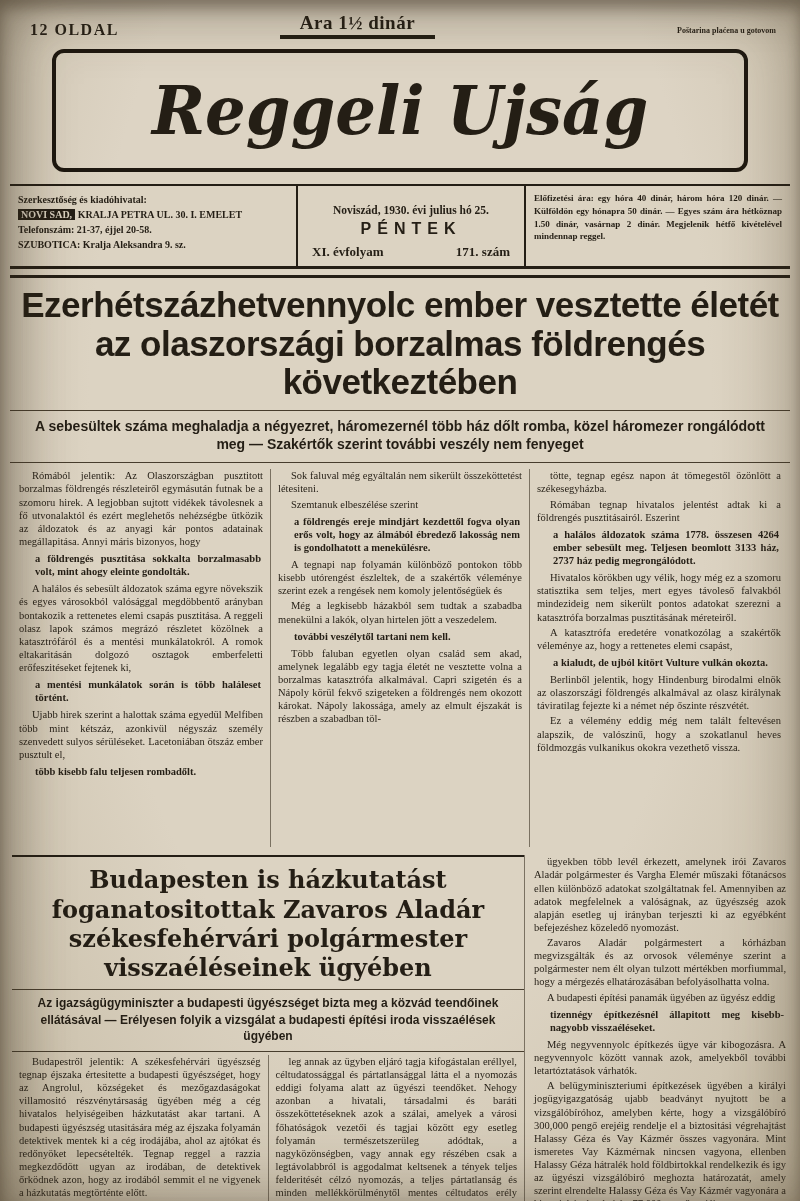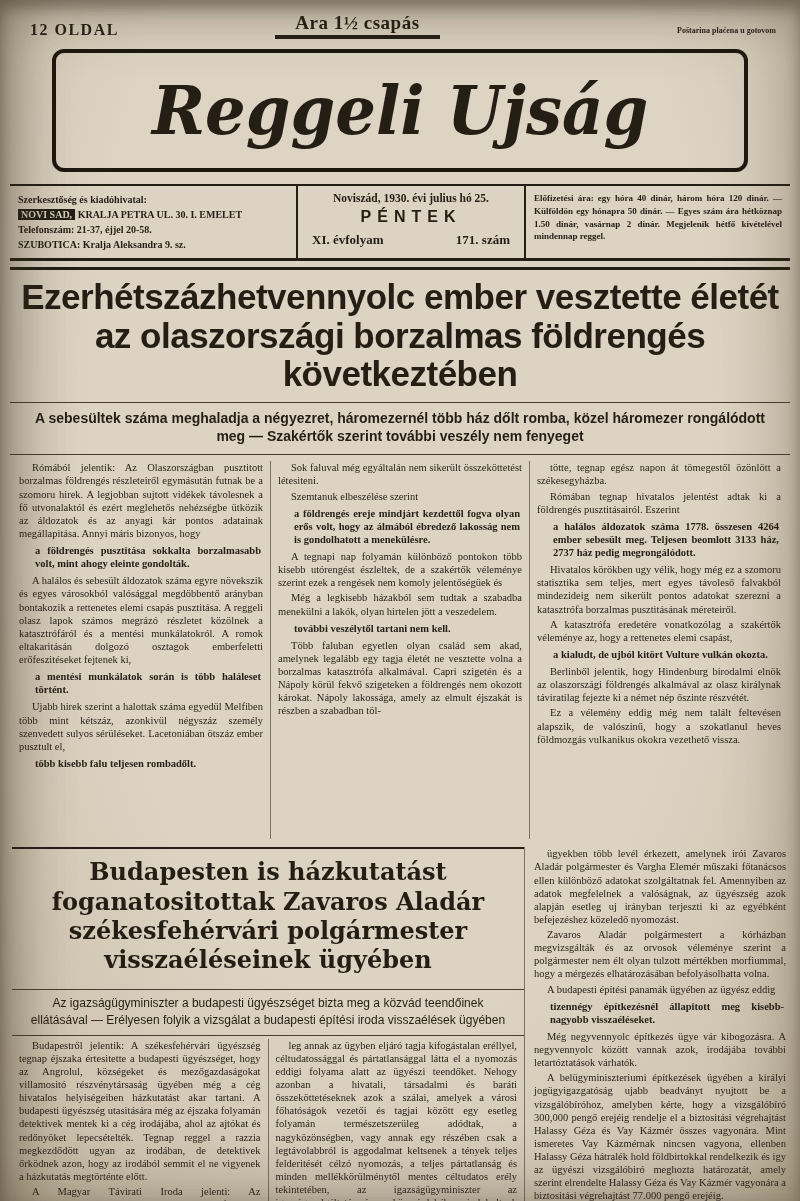--- a/index.html
+++ b/index.html
@@ -47,21 +47,21 @@
   .infobar {
     margin: 12px 10px 0;
     border-top: 2px solid #241e15; border-bottom: 3px solid #241e15;
     display: flex; align-items: stretch;
   }
   .info-cell { padding: 6px 8px; }
   .info-left { width: 286px; text-align: left; font-size: 10px; font-weight: 700; line-height: 1.5; }
   .info-center { width: 230px; border-left: 2px solid #241e15; border-right: 2px solid #241e15; text-align: center; }
   .info-right { flex: 1; font-size: 9px; font-weight: 700; text-align: justify; line-height: 1.42; }
   .inverted { background: #241e15; color: #d9d0bf; padding: 0 3px; }
-  .date-line { font-size: 11.5px; font-weight: 700; margin-top: 0; }
+  .date-line { font-size: 11.5px; font-weight: 700; margin-top: 12px; }
   .day-name { font-family: "Liberation Sans", sans-serif; font-size: 16px; font-weight: 700; letter-spacing: 6px; margin-top: 4px; }
   .vol-row { display: flex; justify-content: space-between; font-size: 13px; font-weight: 700; margin-top: 6px; padding: 0 6px; }
 
   
   .rule-thick { margin: 6px 10px 0; border-top: 3px solid #241e15; }
   .rule-thin  { margin: 4px 10px 0; border-top: 1px solid #473d2d; }
 
   
   .headline1 {
     text-align: center; font-family: "Liberation Sans", sans-serif;
@@ -84,41 +84,41 @@
   p.b { font-weight: 700; text-indent: 0; padding: 2px 2px 2px 16px; }
 
   
   .bottom { margin: 8px 12px 0; display: flex; height: 410px; overflow: hidden; }
   .bottom-left { width: 512px; border-top: 2px solid #241e15; padding-top: 4px; display: flex; flex-direction: column; }
   .headline2 {
     font-family: "DejaVu Serif", serif; font-weight: 700;
     font-size: 24px; line-height: 1.22; text-align: center; padding: 4px 10px;
   }
   .subhead2 {
-    font-family: "Liberation Sans", sans-serif; font-weight: 400;
+    font-family: "Liberation Sans", sans-serif; font-weight: 700;
     font-size: 12px; line-height: 1.35; text-align: center;
-    padding: 5px 16px 4px; border-top: 1px solid #473d2d; margin-top: 11px;
+    padding: 5px 16px 4px; border-top: 1px solid #473d2d; margin-top: 3px;
   }
   .cols2 {
     display: flex; border-top: 1px solid #473d2d; margin-top: 3px; padding-top: 3px;
     font-size: 10.5px; line-height: 1.25; text-align: justify; flex: 1; overflow: hidden;
   }
   .cont-col {
     flex: 1; border-left: 1px solid #7a7161; padding: 0 2px 0 9px;
     font-size: 10.5px; line-height: 1.25; text-align: justify; overflow: hidden;
   }
 </style>
 </head>
 <body>
 
 <div class="paper">
 
   <div class="topbar">
     <span class="pages">12 OLDAL</span>
-    <span class="price">Ara 1½ csapás</span>
+    <span class="price">Ara 1½ dinár</span>
     <span class="postage">Poštarina plaćena u gotovom</span>
   </div>
 
   <div class="masthead">
     <span class="masthead-title">Reggeli Ujság</span>
   </div>
 
   <div class="infobar">
     <div class="info-cell info-left">
       <div>Szerkesztőség és kiadóhivatal:</div>
@@ -194,18 +194,18 @@
         <div class="col">
             <p>leg annak az ügyben eljáró tagja kifogástalan eréllyel, céltudatossággal és pártatlansággal látta el a nyomozás eddigi folyama alatt az ügyészi teendőket. Nehogy azonban a hivatali, társadalmi és baráti összeköttetéseknek azok a szálai, amelyek a városi főhatóságok vezetői és tagjai között egy esetleg folyamán természetszerüleg adódtak, a nagyközönségben, vagy annak egy részében csak a legtávolabbról is aggodalmat keltsenek a tények teljes felderitését célzó nyomozás, a teljes pártatlanság és minden mellékkörülménytől mentes céltudatos erély tekintetében, az igazságügyminiszter az igazságszolgáltatás és a köz érdekében indokoltnak találta, hogy a székesfehérvári királyi ügyészséget a vád képviseletének ellátása alól felmentse és azzal az ügy szereplőitől minden tekintetben távolálló budapesti királyi ügyészséget bizza meg.</p>
           </div>
       </div>
     </div>
     <div class="cont-col">
         <p>ügyekben több levél érkezett, amelynek irói Zavaros Aladár polgármester és Vargha Elemér műszaki főtanácsos ellen különböző adatokat szolgáltatnak fel. Amennyiben az adatok megfelelnek a valóságnak, az ügyészség azok alapján esetleg uj irányban terjeszti ki az egyébként befejezéshez közeledő nyomozást.</p>
         <p>Zavaros Aladár polgármestert a kórházban megvizsgálták és az orvosok véleménye szerint a polgármester nem élt olyan tulzott mértékben morfiummal, hogy a mérgezés elhatározásában befolyásolhatta volna.</p>
         <p>A budapesti építési panamák ügyében az ügyész eddig</p>
         <p class="b">tizennégy építkezésnél állapitott meg kisebb-nagyobb visszaéléseket.</p>
-        <p>Még negyvennyolc építkezés ügye vár kibogozásra. A negyvennyolc között vannak azok, irodájába további letartóztatások várhatók.</p>
+        <p>Még negyvennyolc építkezés ügye vár kibogozásra. A negyvennyolc között vannak azok, amelyekből további letartóztatások várhatók.</p>
         <p>A belügyminiszteriumi építkezések ügyében a királyi jogügyigazgatóság ujabb beadványt nyujtott be a vizsgálóbíróhoz, amelyben kérte, hogy a vizsgálóbíró 300,000 pengő erejéig rendelje el a biztositási végrehajtást Halassy Géza és Vay Kázmér összes vagyonára. Mint ismeretes Vay Kázmérnak nincsen vagyona, ellenben Halassy Géza hátralék hold földbirtokkal rendelkezik és igy az ügyészi vizsgálóbiró meghozta határozatát, amely szerint elrendelte Halassy Géza és Vay Kázmér vagyonára a biztositási végrehajtást 77.000 pengő erejéig.</p>
       </div>
   </div>
 
 </div>
 
 </body></html>

